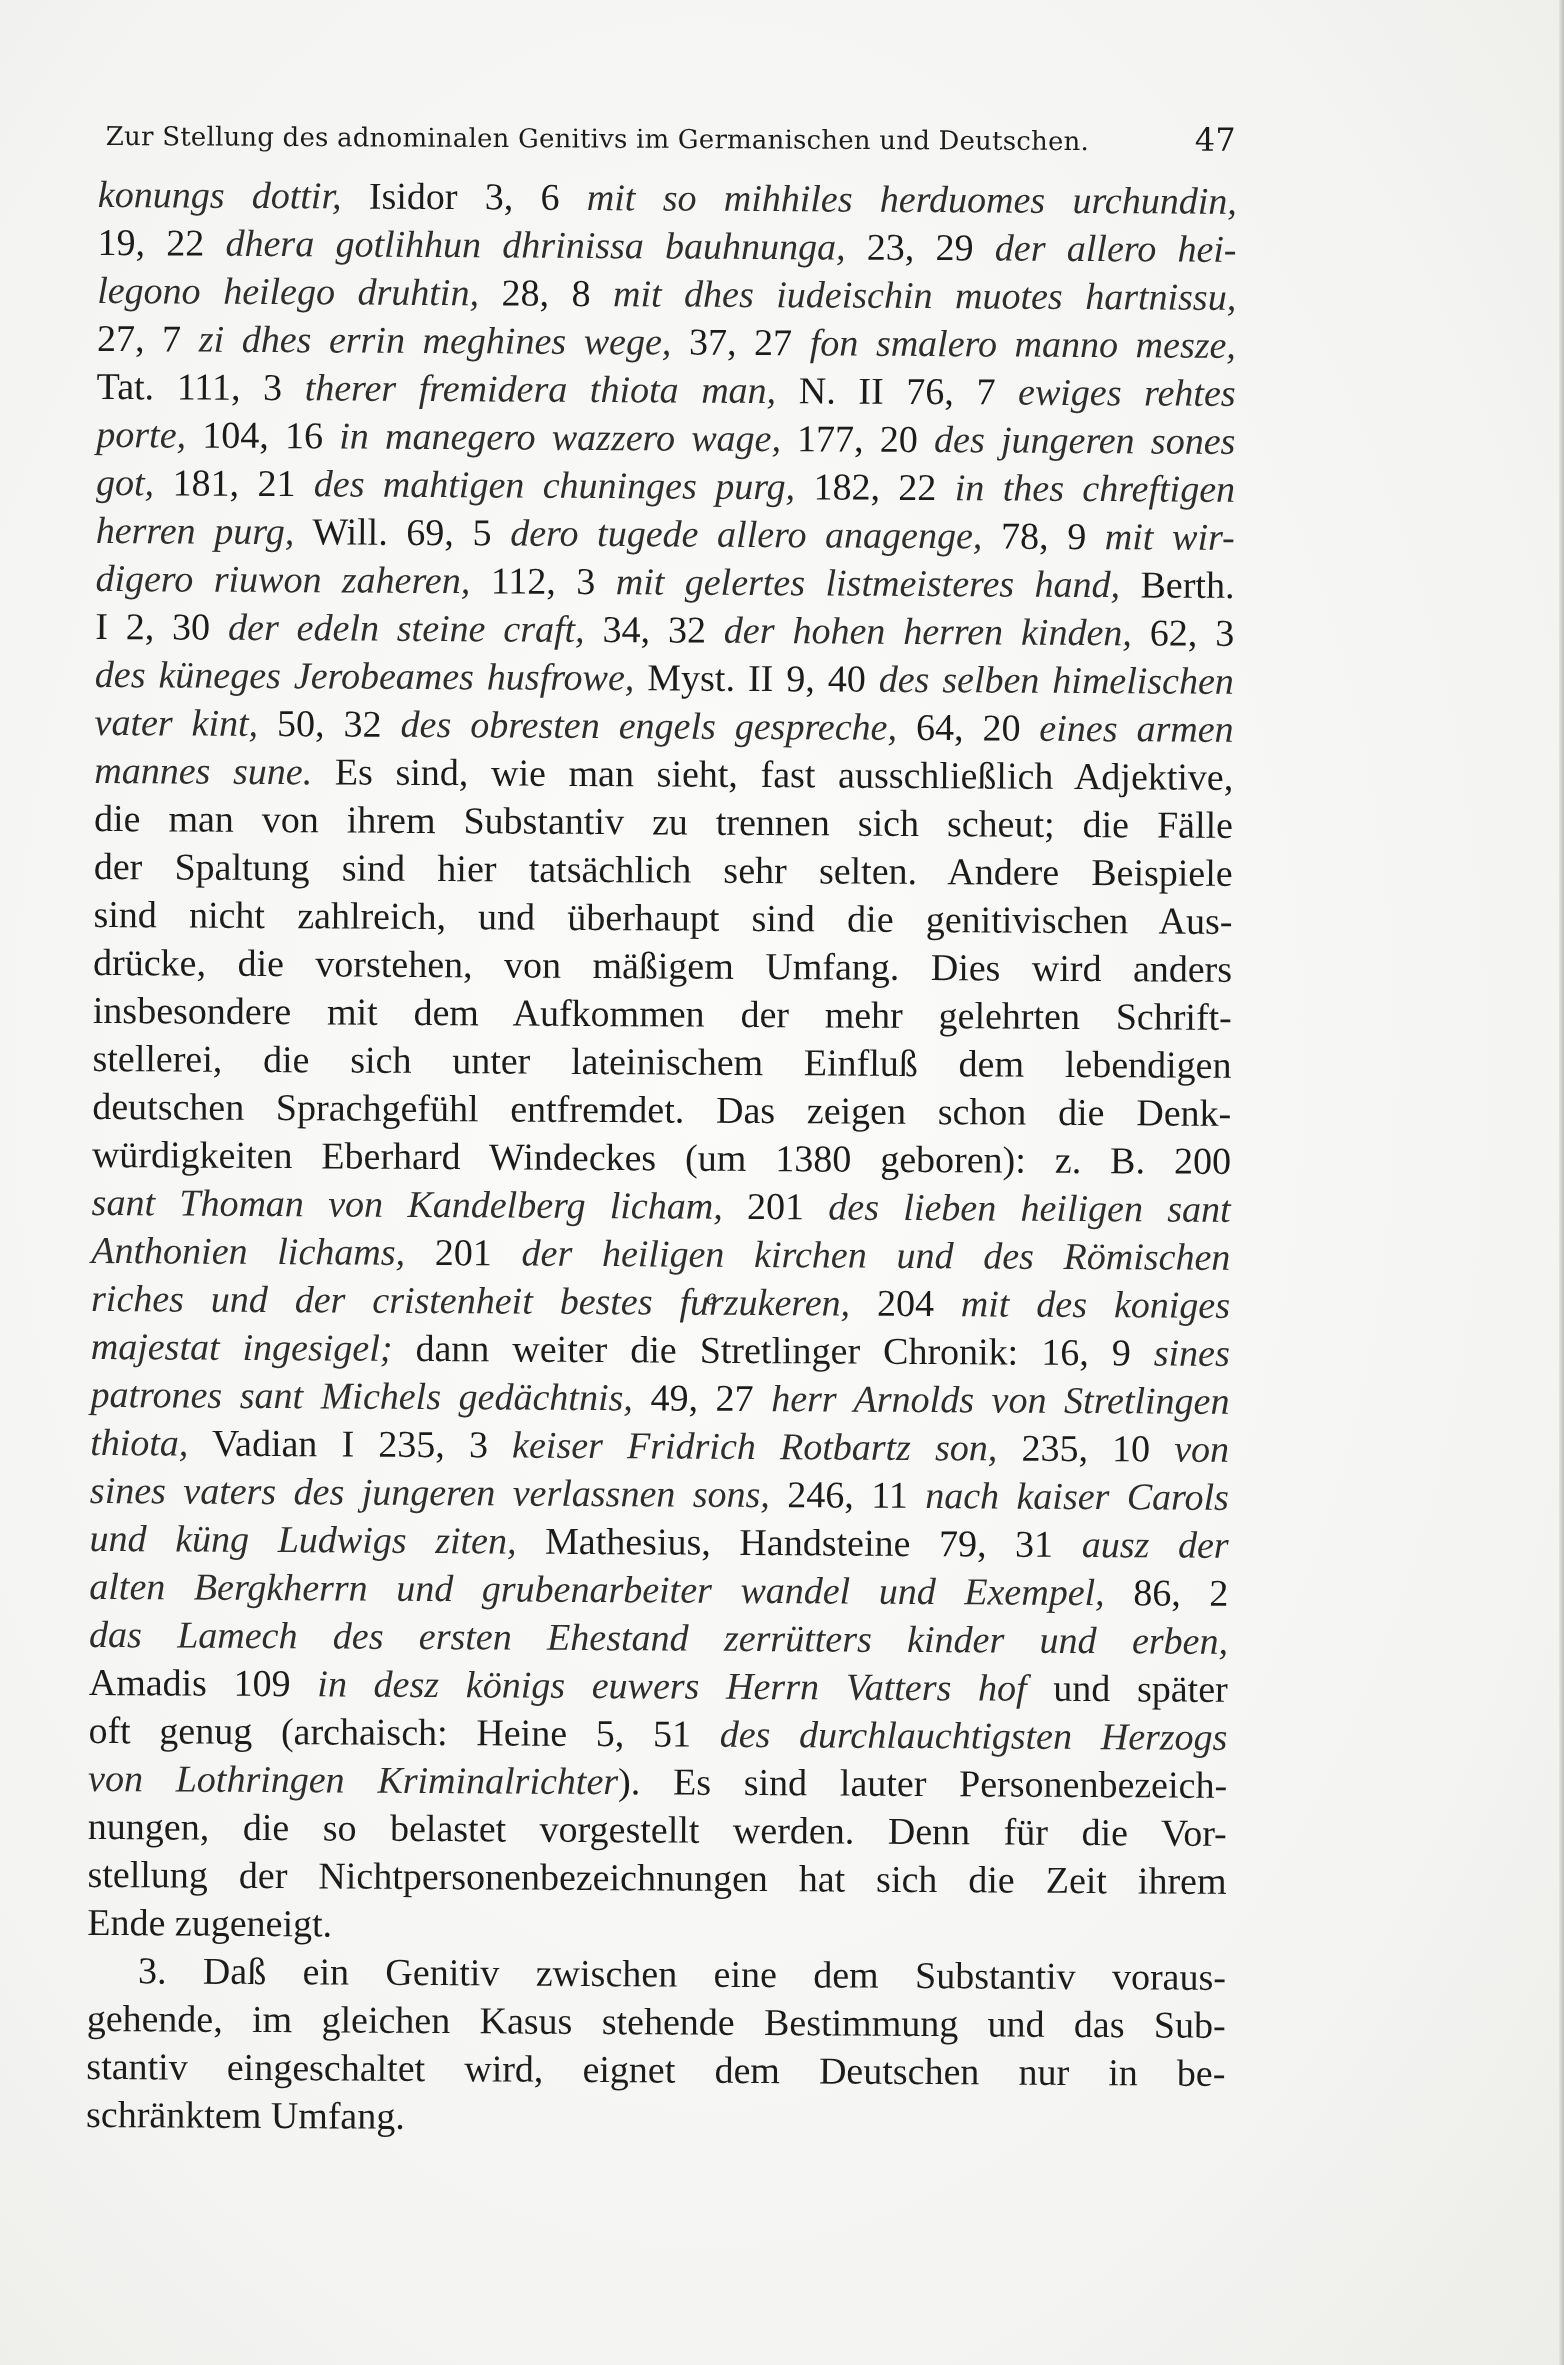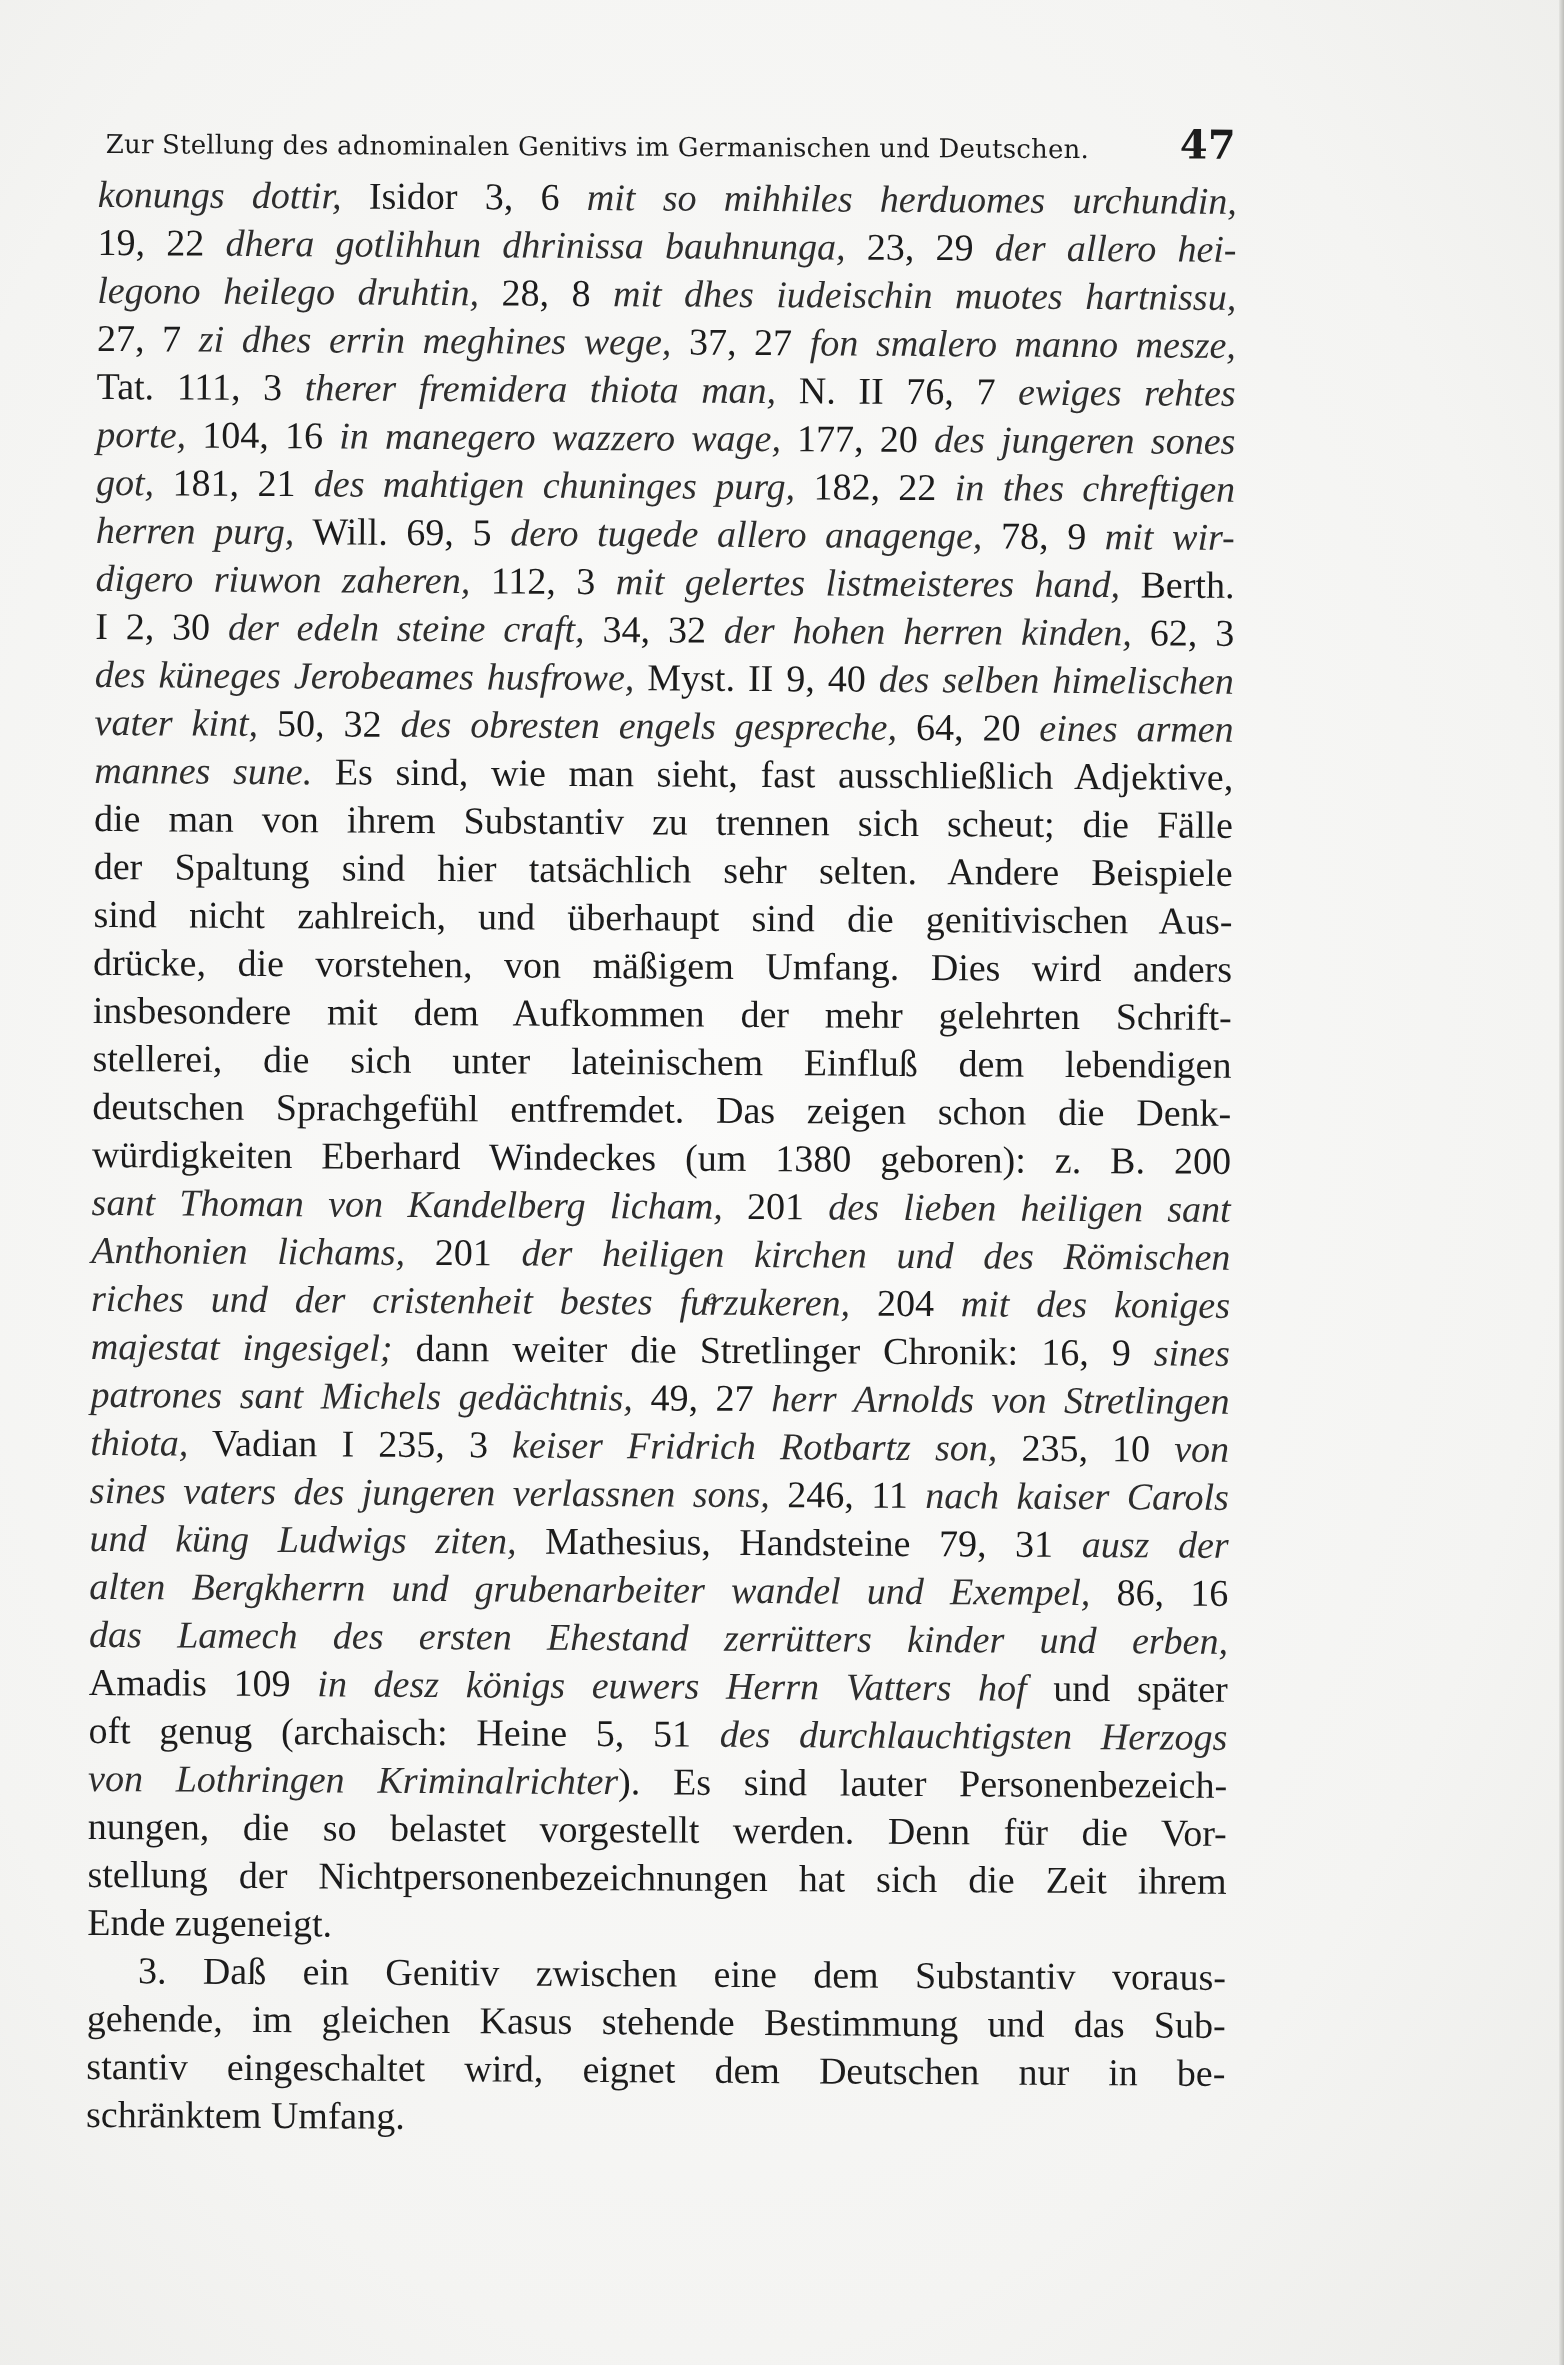--- a/index.html
+++ b/index.html
@@ -19,21 +19,21 @@
     background: linear-gradient(to right, #e5e5e2, #bdbdb9);
   }
   .running-head {
     position: absolute; left: 106px; top: 115px; width: 1130px;
     display: flex; justify-content: space-between; align-items: baseline;
     font-family: "DejaVu Serif", serif;
     font-size: 26px; letter-spacing: 0.2px;
     transform: rotate(0.3deg); transform-origin: left top;
   }
   .running-title { font-size: 26px; }
-  .page-number { font-size: 40px; font-weight: bold; }
+  .page-number { font-size: 32px; font-weight: normal; }
   .body-text {
     position: absolute; left: 98px; top: 170px; width: 1139px;
     font-family: "Liberation Serif", "DejaVu Serif", serif;
     font-size: 38px;
     transform: rotate(0.35deg); transform-origin: left top;
   }
   .line {
     height: 48px; line-height: 48px;
     white-space: nowrap;
     text-align: justify; text-align-last: justify;
@@ -77,21 +77,21 @@
     <div class="line"><span class="rm">deutschen Sprachgefühl entfremdet. Das zeigen schon die Denk-</span></div>
     <div class="line"><span class="rm">würdigkeiten Eberhard Windeckes (um 1380 geboren): z. B. 200</span></div>
     <div class="line"><span class="it">sant Thoman von Kandelberg licham,</span><span class="rm"> 201 </span><span class="it">des lieben heiligen sant</span></div>
     <div class="line"><span class="it">Anthonien lichams,</span><span class="rm"> 201 </span><span class="it">der heiligen kirchen und des Römischen</span></div>
     <div class="line"><span class="it">riches und der cristenheit bestes fuͤrzukeren,</span><span class="rm"> 204 </span><span class="it">mit des koniges</span></div>
     <div class="line"><span class="it">majestat ingesigel;</span><span class="rm"> dann weiter die Stretlinger Chronik: 16, 9 </span><span class="it">sines</span></div>
     <div class="line"><span class="it">patrones sant Michels gedächtnis,</span><span class="rm"> 49, 27 </span><span class="it">herr Arnolds von Stretlingen</span></div>
     <div class="line"><span class="it">thiota,</span><span class="rm"> Vadian I 235, 3 </span><span class="it">keiser Fridrich Rotbartz son,</span><span class="rm"> 235, 10 </span><span class="it">von</span></div>
     <div class="line"><span class="it">sines vaters des jungeren verlassnen sons,</span><span class="rm"> 246, 11 </span><span class="it">nach kaiser Carols</span></div>
     <div class="line"><span class="it">und küng Ludwigs ziten,</span><span class="rm"> Mathesius, Handsteine 79, 31 </span><span class="it">ausz der</span></div>
-    <div class="line"><span class="it">alten Bergkherrn und grubenarbeiter wandel und Exempel,</span><span class="rm"> 86, 16</span></div>
+    <div class="line"><span class="it">alten Bergkherrn und grubenarbeiter wandel und Exempel,</span><span class="rm"> 86, 2</span></div>
     <div class="line"><span class="it">das Lamech des ersten Ehestand zerrütters kinder und erben,</span></div>
     <div class="line"><span class="rm">Amadis 109 </span><span class="it">in desz königs euwers Herrn Vatters hof</span><span class="rm"> und später</span></div>
     <div class="line"><span class="rm">oft genug (archaisch: Heine 5, 51 </span><span class="it">des durchlauchtigsten Herzogs</span></div>
     <div class="line"><span class="it">von Lothringen Kriminalrichter</span><span class="rm">). Es sind lauter Personenbezeich-</span></div>
     <div class="line"><span class="rm">nungen, die so belastet vorgestellt werden. Denn für die Vor-</span></div>
     <div class="line"><span class="rm">stellung der Nichtpersonenbezeichnungen hat sich die Zeit ihrem</span></div>
     <div class="line last"><span class="rm">Ende zugeneigt.</span></div>
     <div class="line indent"><span class="rm">3. Daß ein Genitiv zwischen eine dem Substantiv voraus-</span></div>
     <div class="line"><span class="rm">gehende, im gleichen Kasus stehende Bestimmung und das Sub-</span></div>
     <div class="line"><span class="rm">stantiv eingeschaltet wird, eignet dem Deutschen nur in be-</span></div>

